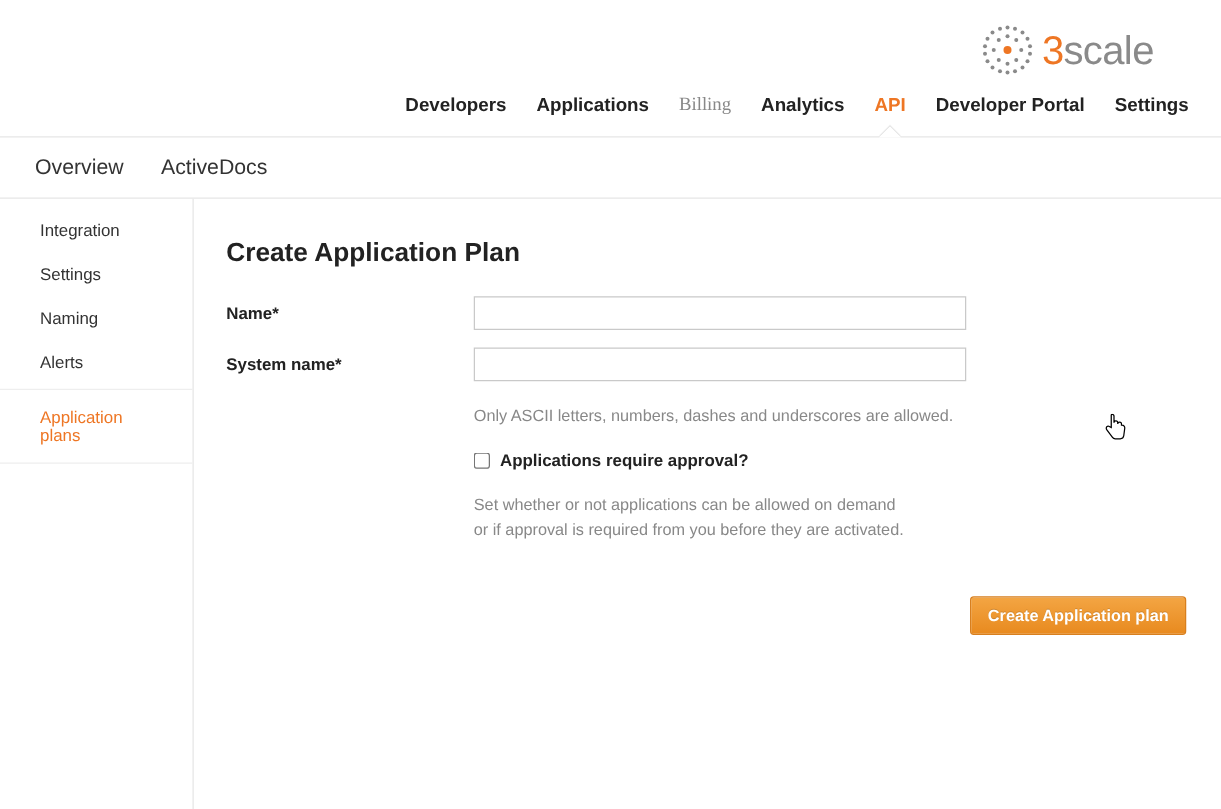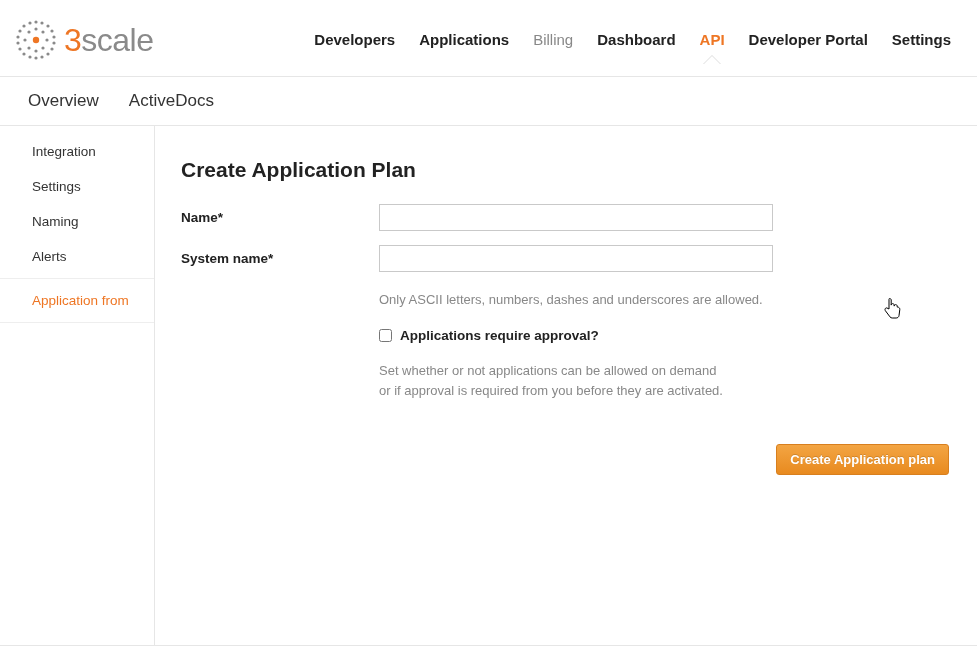--- a/index.html
+++ b/index.html
@@ -5,23 +5,24 @@
   * { box-sizing: border-box; margin: 0; padding: 0; }
   body {
     font-family: "Helvetica Neue", Helvetica, Arial, sans-serif;
     font-size: 14px;
     color: #333;
     background: #fff;
     width: 977px;
   }
   .header {
     display: flex;
-    align-items: center;
+    align-items: flex-end;
     padding: 18px 14px 0 14px;
     border-bottom: 1px solid #e6e6e6;
+    flex-direction: column;
   }
   .logo {
     display: flex;
     align-items: center;
     gap: 6px;
     margin-right: 40px;
     padding-bottom: 14px;
   }
   .logo-mark {
     width: 44px;
@@ -42,21 +43,21 @@
     margin-left: auto;
   }
   .topnav-item {
     font-size: 15px;
     font-weight: 600;
     color: #222;
     padding: 0 12px 16px 12px;
     cursor: pointer;
     position: relative;
   }
-  .topnav-item.dim { color: #888; font-weight: 500; }
+  .topnav-item.dim { color: #888; font-weight: 500; font-family: Liberation Serif, serif; }
   .topnav-item.active { color: #ee7624; }
   .topnav-item.active::after {
     content: '';
     position: absolute;
     left: 50%;
     bottom: -1px;
     transform: translateX(-50%);
     width: 0; height: 0;
     border-left: 9px solid transparent;
     border-right: 9px solid transparent;
@@ -224,40 +225,40 @@
       </svg>
     </div>
     <div class="logo-text">
       <span class="logo-3">3</span><span class="logo-scale">scale</span>
     </div>
   </div>
   <nav class="topnav">
     <div class="topnav-item">Developers</div>
     <div class="topnav-item">Applications</div>
     <div class="topnav-item dim">Billing</div>
-    <div class="topnav-item">Dashboard</div>
+    <div class="topnav-item">Analytics</div>
     <div class="topnav-item active">API</div>
     <div class="topnav-item">Developer Portal</div>
     <div class="topnav-item">Settings</div>
   </nav>
 </div>
 
 <div class="subnav">
   <div class="subnav-item">Overview</div>
   <div class="subnav-item">ActiveDocs</div>
 </div>
 
 <div class="body-wrap">
   <aside class="sidebar">
     <div class="sidebar-item">Integration</div>
     <div class="sidebar-item">Settings</div>
     <div class="sidebar-item">Naming</div>
     <div class="sidebar-item">Alerts</div>
     <div class="sidebar-separator"></div>
-    <div class="sidebar-item active">Application from</div>
+    <div class="sidebar-item active">Application plans</div>
     <div class="sidebar-separator"></div>
   </aside>
 
   <main class="main">
     <h1 class="page-title">Create Application Plan</h1>
 
     <div class="form-row">
       <div class="form-label">Name*</div>
       <div class="form-field">
         <input type="text" class="text-input" value="" style="">

